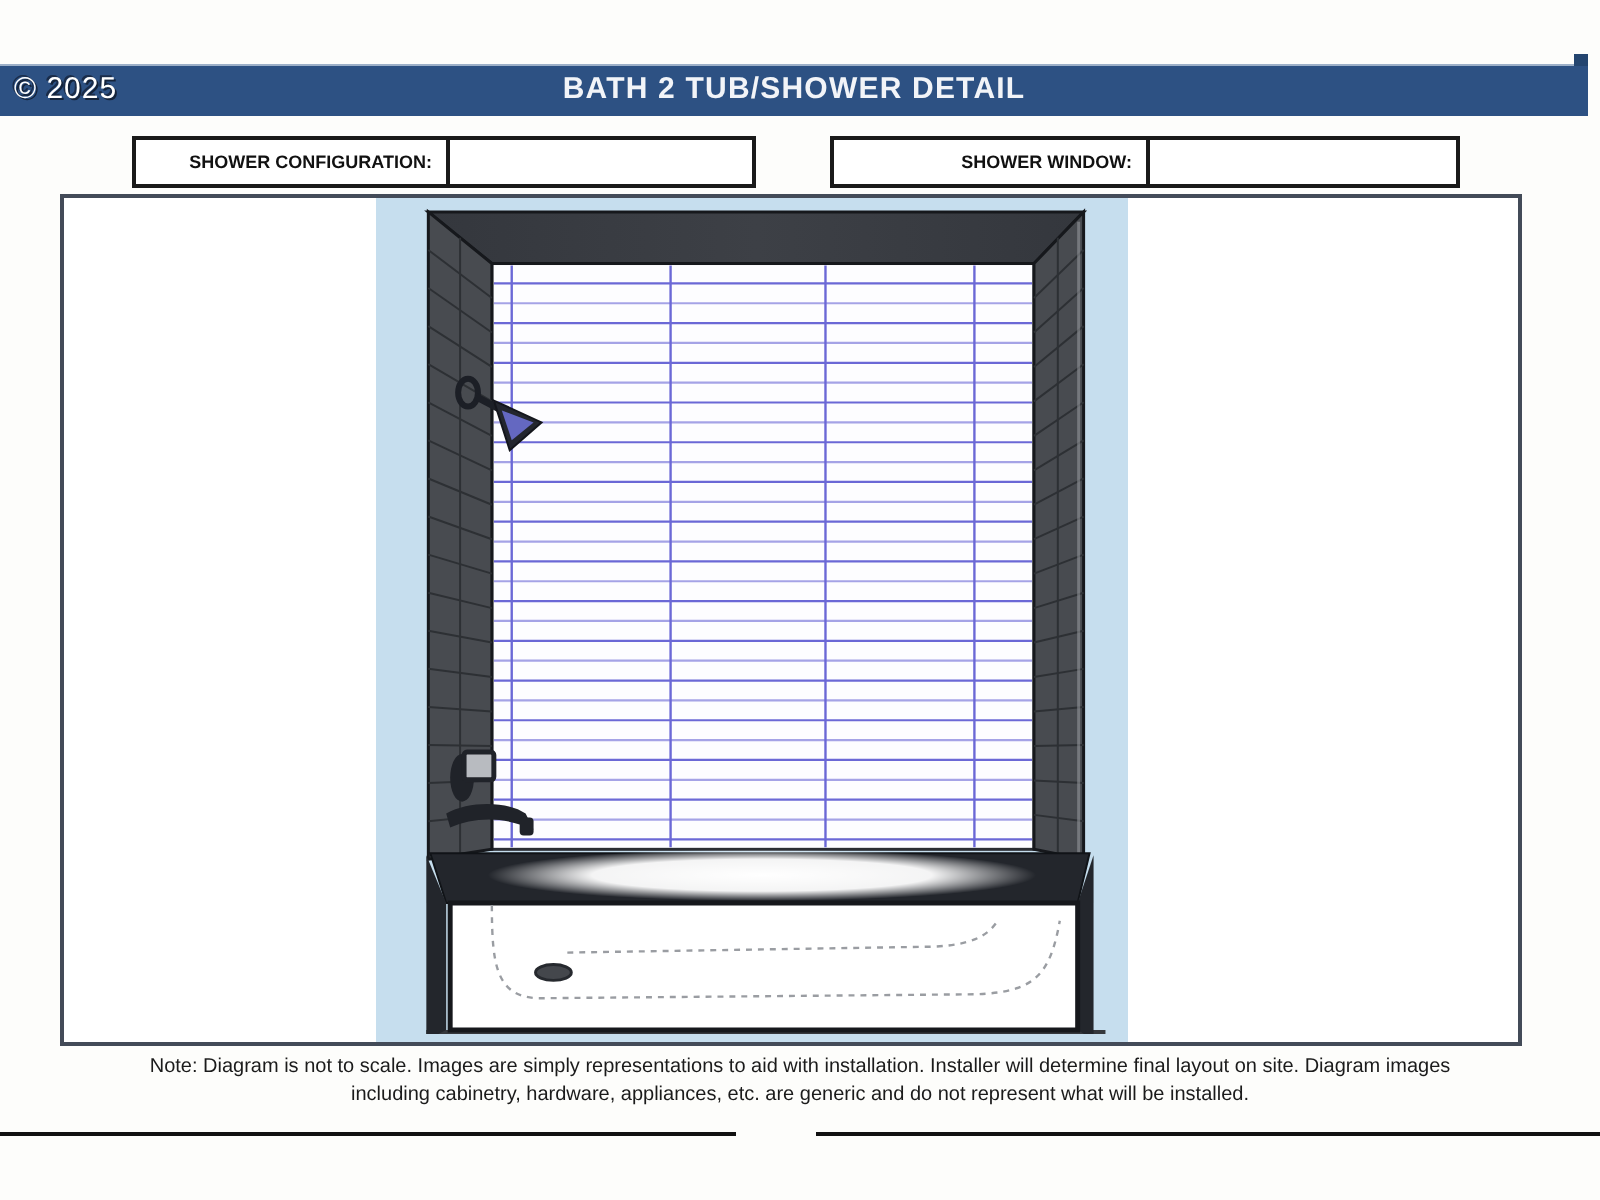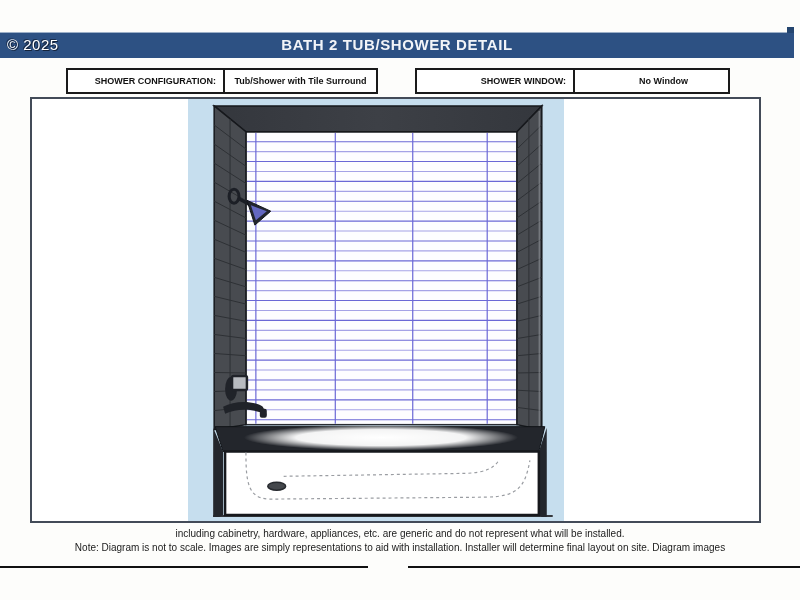--- a/index.html
+++ b/index.html
@@ -38,25 +38,23 @@
 <div class="page">
 
   <div class="header-bar">
     <div class="header-notch"></div>
     <div class="copyright">© 2025</div>
     <div class="header-title">BATH 2 TUB/SHOWER DETAIL</div>
   </div>
 
   <div class="cfg-box" id="cfg1">
     <div class="lbl">SHOWER CONFIGURATION:</div>
-    <div class="val">Tub/Shower with Tile Surround</div>
   </div>
   <div class="cfg-box" id="cfg2">
     <div class="lbl">SHOWER WINDOW:</div>
-    <div class="val">No Window</div>
   </div>
 
   <div class="main-box">
     <div class="blue-strip">
       <svg width="376" height="418" viewBox="0 0 376 421">
         <defs>
           <radialGradient id="rimGlow" cx="50%" cy="50%" r="50%">
             <stop offset="0%" stop-color="#ffffff" stop-opacity="1"></stop>
             <stop offset="62%" stop-color="#ffffff" stop-opacity="0.95"></stop>
             <stop offset="100%" stop-color="#ffffff" stop-opacity="0"></stop>
@@ -184,19 +182,19 @@
           <polygon points="36,355 352,355 352,419 36,419" fill="#ffffff" stroke="#16181c" stroke-width="2.5"></polygon>
           <path d="M57,356 C57,386 59,402 80,403 L300,401 C330,400 338,392 343,364" fill="none" stroke="#9a9da2" stroke-width="1.2" stroke-dasharray="3 3"></path>
           <path d="M95,380 L280,377 C298,376 306,372 311,365" fill="none" stroke="#9a9da2" stroke-width="1.2" stroke-dasharray="3 3"></path>
           <ellipse cx="88" cy="390" rx="9" ry="4" fill="#44474c" stroke="#26292e" stroke-width="1.5"></ellipse>
         </g>
       </svg>
     </div>
   </div>
 
   <div class="note">
+    <div>Note: Diagram is not to scale. Images are simply representations to aid with installation. Installer will determine final layout on site. Diagram images</div>
     <div>including cabinetry, hardware, appliances, etc. are generic and do not represent what will be installed.</div>
-    <div>Note: Diagram is not to scale. Images are simply representations to aid with installation. Installer will determine final layout on site. Diagram images</div>
   </div>
 
   <div class="sig-line" id="sig-left"></div>
   <div class="sig-line" id="sig-right"></div>
 </div>
 
 </body></html>

